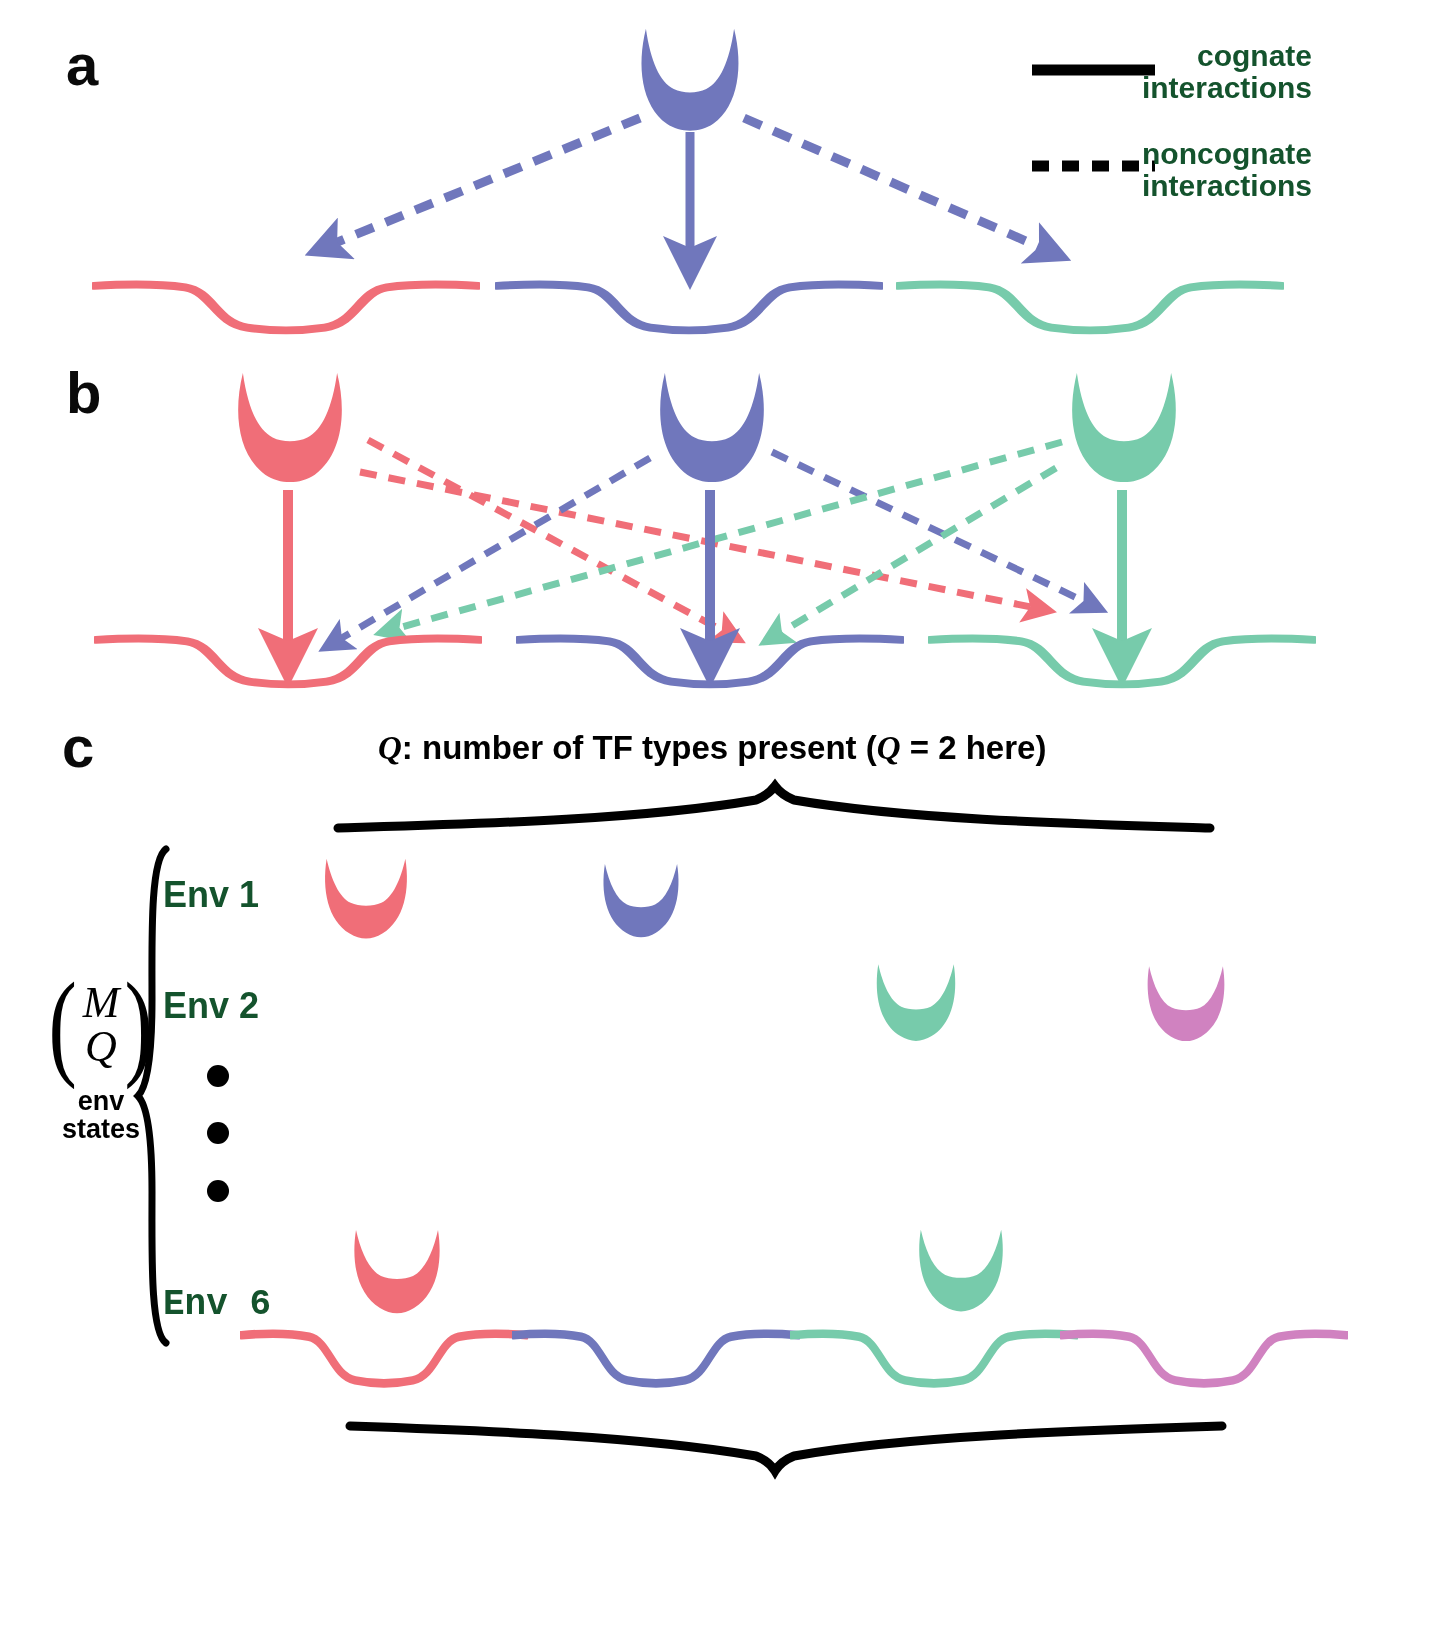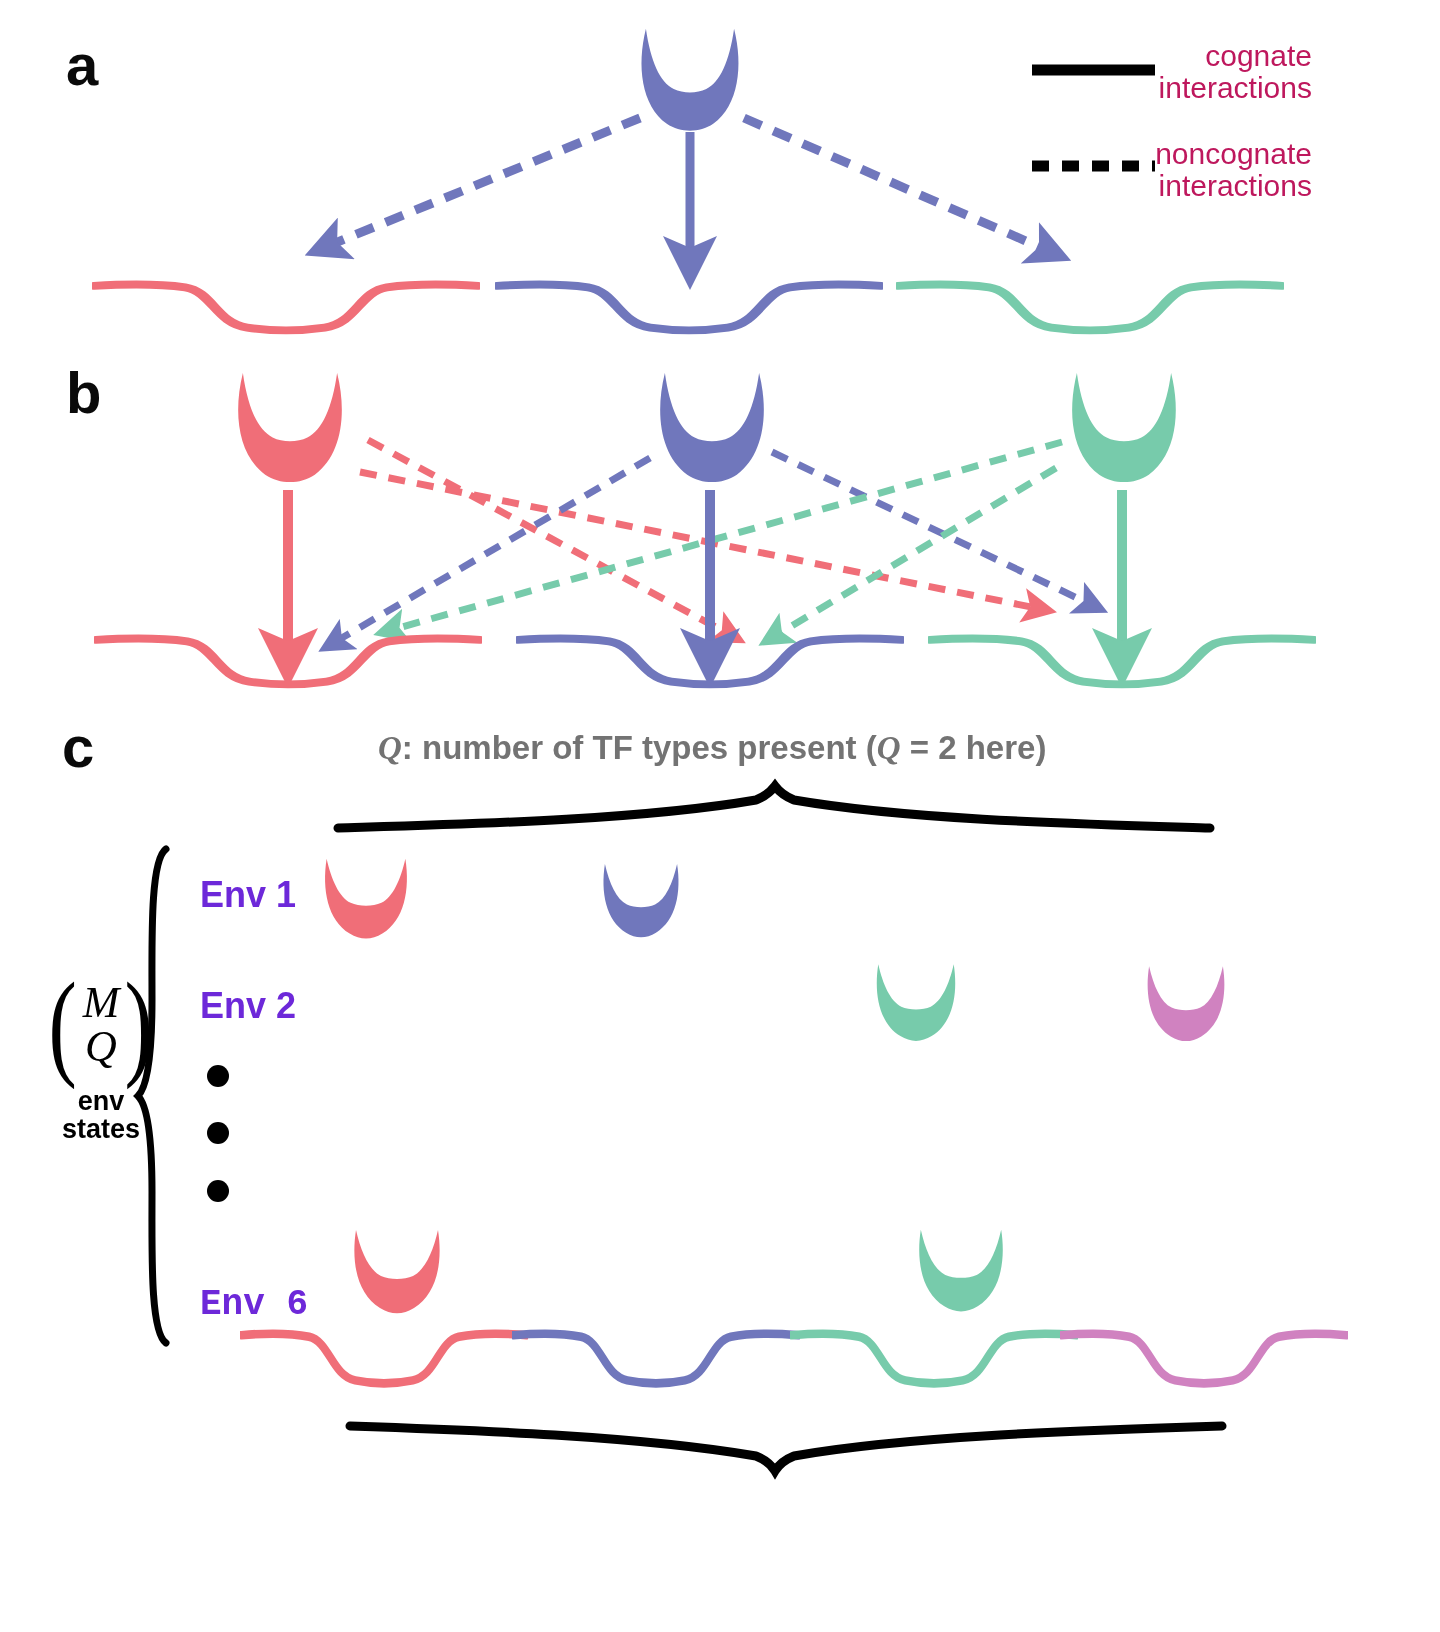--- a/index.html
+++ b/index.html
@@ -32,54 +32,53 @@
     color: #0a0a0a;
     line-height: 1;
   }
   #label-a { left: 66px;  top: 36px; }
   #label-b { left: 66px;  top: 364px; }
   #label-c { left: 62px;  top: 718px; }
 
   .legend-text {
     position: absolute;
     font-family: "Liberation Sans", sans-serif;
-    font-weight: normal;
+    font-weight: bold;
     font-size: 30px;
-    color: #be185d;
+    color: #14532d;
     text-align: right;
     line-height: 1.08;
     white-space: pre-line;
   }
   #legend-cognate-label   { right: 128px; top: 40px;  width: 330px; }
   #legend-noncognate-label{ right: 128px; top: 138px; width: 330px; }
 
   .axis-caption {
     position: absolute;
     font-family: "Liberation Sans", sans-serif;
     font-weight: bold;
     font-size: 33px;
-    color: #737373;
+    color: #000000;
     white-space: nowrap;
   }
   .axis-caption .ital {
     font-family: "Liberation Serif", serif;
     font-style: italic;
     font-weight: bold;
   }
   #caption-q { left: 378px; top: 729px; }
   #caption-m { left: 368px; top: 1492px; }
 
   .env-label {
     position: absolute;
     font-family: "Liberation Sans", sans-serif;
     font-weight: bold;
     font-size: 36px;
-    color: #6d28d9;
+    color: #14532d;
     white-space: nowrap;
-    margin-left: 37px;
   }
   #env-label-0 { left: 163px; top: 874px; }
   #env-label-1 { left: 163px; top: 985px; }
   #env-label-2 { left: 163px; top: 1284px; font-family: Liberation Mono, monospace; }
 
   #binom-block {
     position: absolute;
     left: 42px;
     top: 965px;
     width: 118px;

